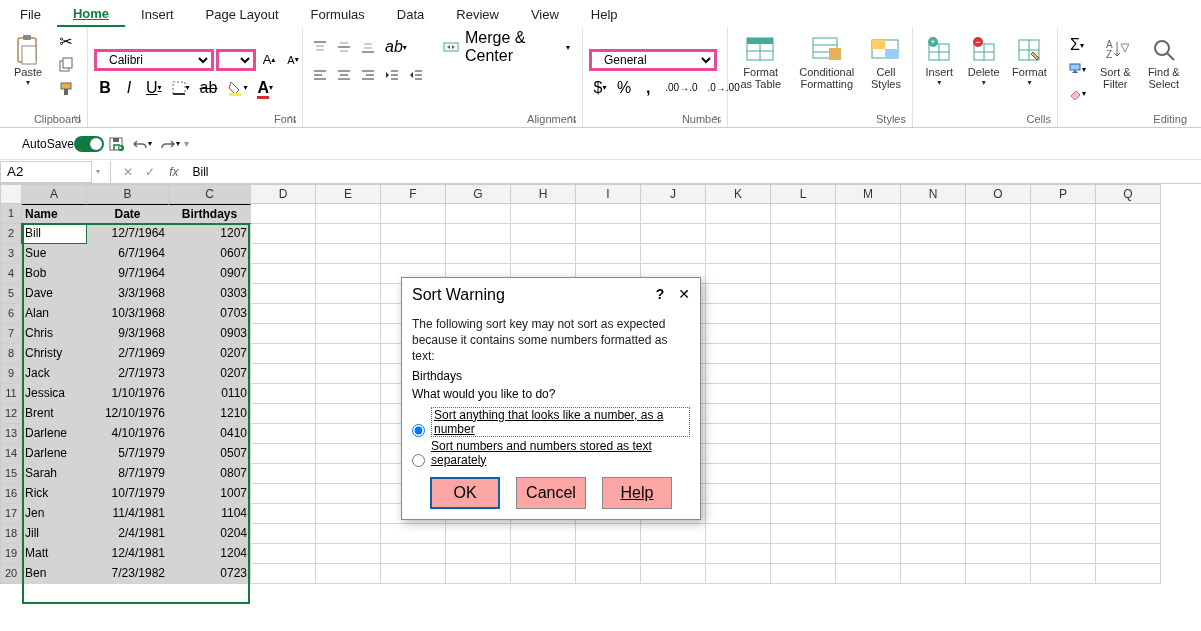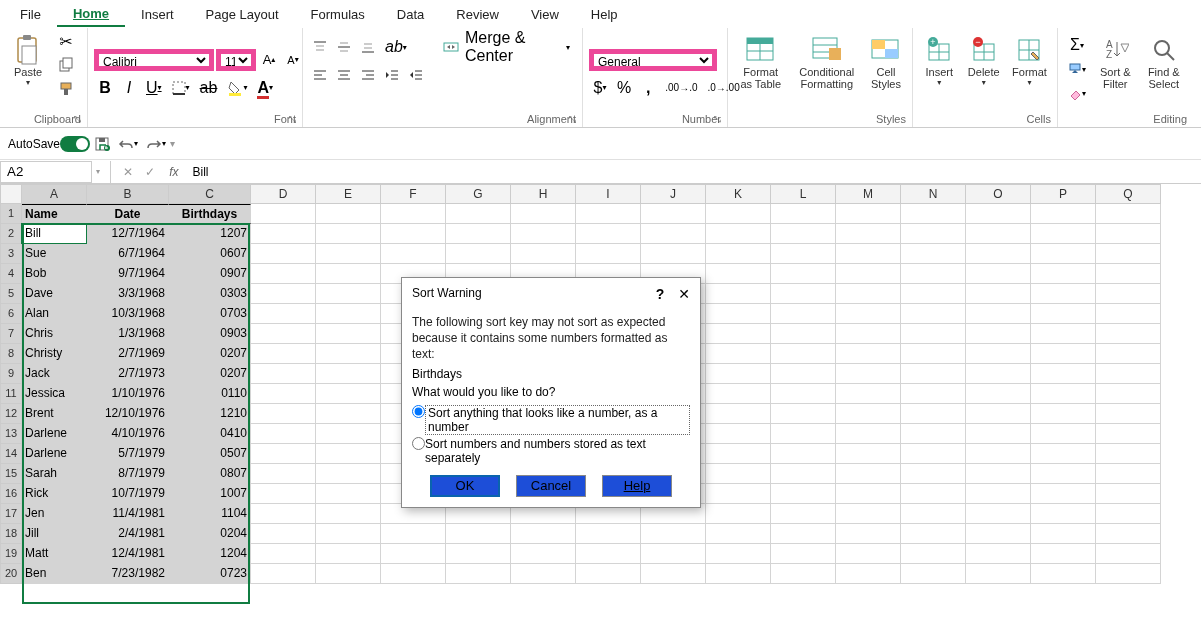--- a/index.html
+++ b/index.html
@@ -13,26 +13,26 @@
 
 .ribbon { display: flex; height: 100px; border-bottom: 1px solid #ccc; background: #fff; }
 .rgroup { display: flex; flex-direction: column; padding: 2px 6px 0 6px; border-right: 1px solid #e0e0e0; }
 .rgroup-body { flex: 1; display: flex; align-items: flex-start; gap: 4px; }
 .rgroup-label { text-align: center; font-size: 11px; color: #666; padding: 2px 0; display: flex; justify-content: flex-end; align-items: center; gap: 4px; position: relative; }
 .launcher { font-size: 9px; color: #666; position: absolute; right: 0; bottom: 2px; }
 .bigbtn { display: flex; flex-direction: column; align-items: center; justify-content: center; padding: 4px 6px; font-size: 11px; color: #333; cursor: pointer; min-width: 40px; }
 .bigbtn .icon { width: 32px; height: 32px; display: flex; align-items: center; justify-content: center; }
 .smallbtn { padding: 2px 4px; cursor: pointer; display: inline-flex; align-items: center; justify-content: center; min-width: 22px; height: 22px; }
 .font-row { display: flex; gap: 2px; align-items: center; }
-.font-select { border: 5px solid #ec4899; height: 22px; font-size: 12px; padding: 0 0; background: #fff; }
+.font-select { border: 3px solid #ec4899; height: 22px; font-size: 12px; padding: 0 8px; background: #fff; }
 .col { display: flex; flex-direction: column; gap: 2px; justify-content: center; }
 .row { display: flex; gap: 2px; align-items: center; }
 
 
-.qat { display: flex; align-items: center; height: 32px; padding: 0 8px; border-bottom: 1px solid #e0e0e0; font-size: 12px; }
+.qat { display: flex; align-items: center; height: 32px; padding: 0 22px; border-bottom: 1px solid #e0e0e0; font-size: 12px; }
 .toggle { width: 30px; height: 16px; background: #107c41; border-radius: 8px; position: relative; }
 .toggle::after { content:''; width:12px; height:12px; background:#fff; border-radius:50%; position:absolute; right:2px; top:2px; }
 
 
 .fbar { display: flex; align-items: center; height: 24px; border-bottom: 1px solid #ccc; font-size: 12px; }
 .namebox { width: 92px; border: 1px solid #ccc; height: 22px; padding: 0 6px; background: #fff; }
 .fbar .fx { padding: 0 8px; color: #666; font-style: italic; }
 .fbar .formula { flex:1; padding: 0 6px; }
 .fbar .sep { width:1px; height:22px; background:#ccc; margin: 0 6px;}
 .fbar .ic { color:#999; padding: 0 6px; }
@@ -54,30 +54,30 @@
 .cell.c { text-align: center; }
 .cell.sel { background: #d4d4d4; }
 .cell.active { background: #fff; outline: 2px solid #107c41; outline-offset: -1px; }
 .cell.hdrborder { border-bottom: 1px solid #000; border-top: 1px solid #000;}
 .wide { width: 82px;}
 .selrange { position:absolute; border: 2px solid #107c41; pointer-events:none; }
 
 
 .dialog { position: absolute; left: 401px; top: 277px; width: 300px; background: #fff; border: 1px solid #888; box-shadow: 3px 3px 10px rgba(0,0,0,0.3); font-size: 12px; }
 .dialog .titlebar { display: flex; justify-content: space-between; padding: 8px 10px; }
-.dialog .title { font-size: 12px; }
+.dialog .title { font-size: 16px; }
 .dialog .titlebtns { display: flex; gap: 14px; font-size: 14px; }
 .dialog .body { padding: 4px 10px 10px 10px; }
 .dialog .msg { color: #222; line-height: 1.35; margin-bottom: 4px; }
 .dialog .subj { margin: 2px 0 4px 0; }
 .dialog .q { margin-bottom: 6px; }
-.dialog label { display: flex; align-items: flex-start; margin: 2px 0; }
+.dialog label { display: flex; align-items: flex-end; gap: 6px; margin: 2px 0; text-decoration: underline; }
 .dialog .opt1 { border: 1px dotted #666; padding: 0 2px; }
 .dialog .btns { display: flex; justify-content: center; gap: 16px; margin-top: 10px; }
-.dialog .dbtn { min-width: 70px; height: 22px; border: 1px solid #888; background: #1d4ed8; font-size: 13px; cursor: pointer; }
+.dialog .dbtn { min-width: 70px; height: 32px; border: 1px solid #888; background: #fca5a5; font-size: 16px; cursor: pointer; }
 .dialog .dbtn.primary { border: 2px solid #0a64ad; }
 .dialog .dbtn u { text-decoration: underline; }
 
 svg { display: block; }
 </style>
 </head>
 <body>
 
 <div class="menubar">
   <div class="menu-item">File</div>
@@ -599,21 +599,21 @@
         <div class="cell"></div>
         <div class="cell"></div>
         <div class="cell"></div>
         <div class="cell"></div>
         <div class="cell"></div>
         <div class="cell"></div>
       </div>
       <div class="gridrow">
         <div class="rowhead sel">7</div>
         <div class="cell sel">Chris</div>
-        <div class="cell wide sel r">1/3/1968</div>
+        <div class="cell wide sel r">9/3/1968</div>
         <div class="cell wide sel r">0903</div>
         <div class="cell"></div>
         <div class="cell"></div>
         <div class="cell"></div>
         <div class="cell"></div>
         <div class="cell"></div>
         <div class="cell"></div>
         <div class="cell"></div>
         <div class="cell"></div>
         <div class="cell"></div>

